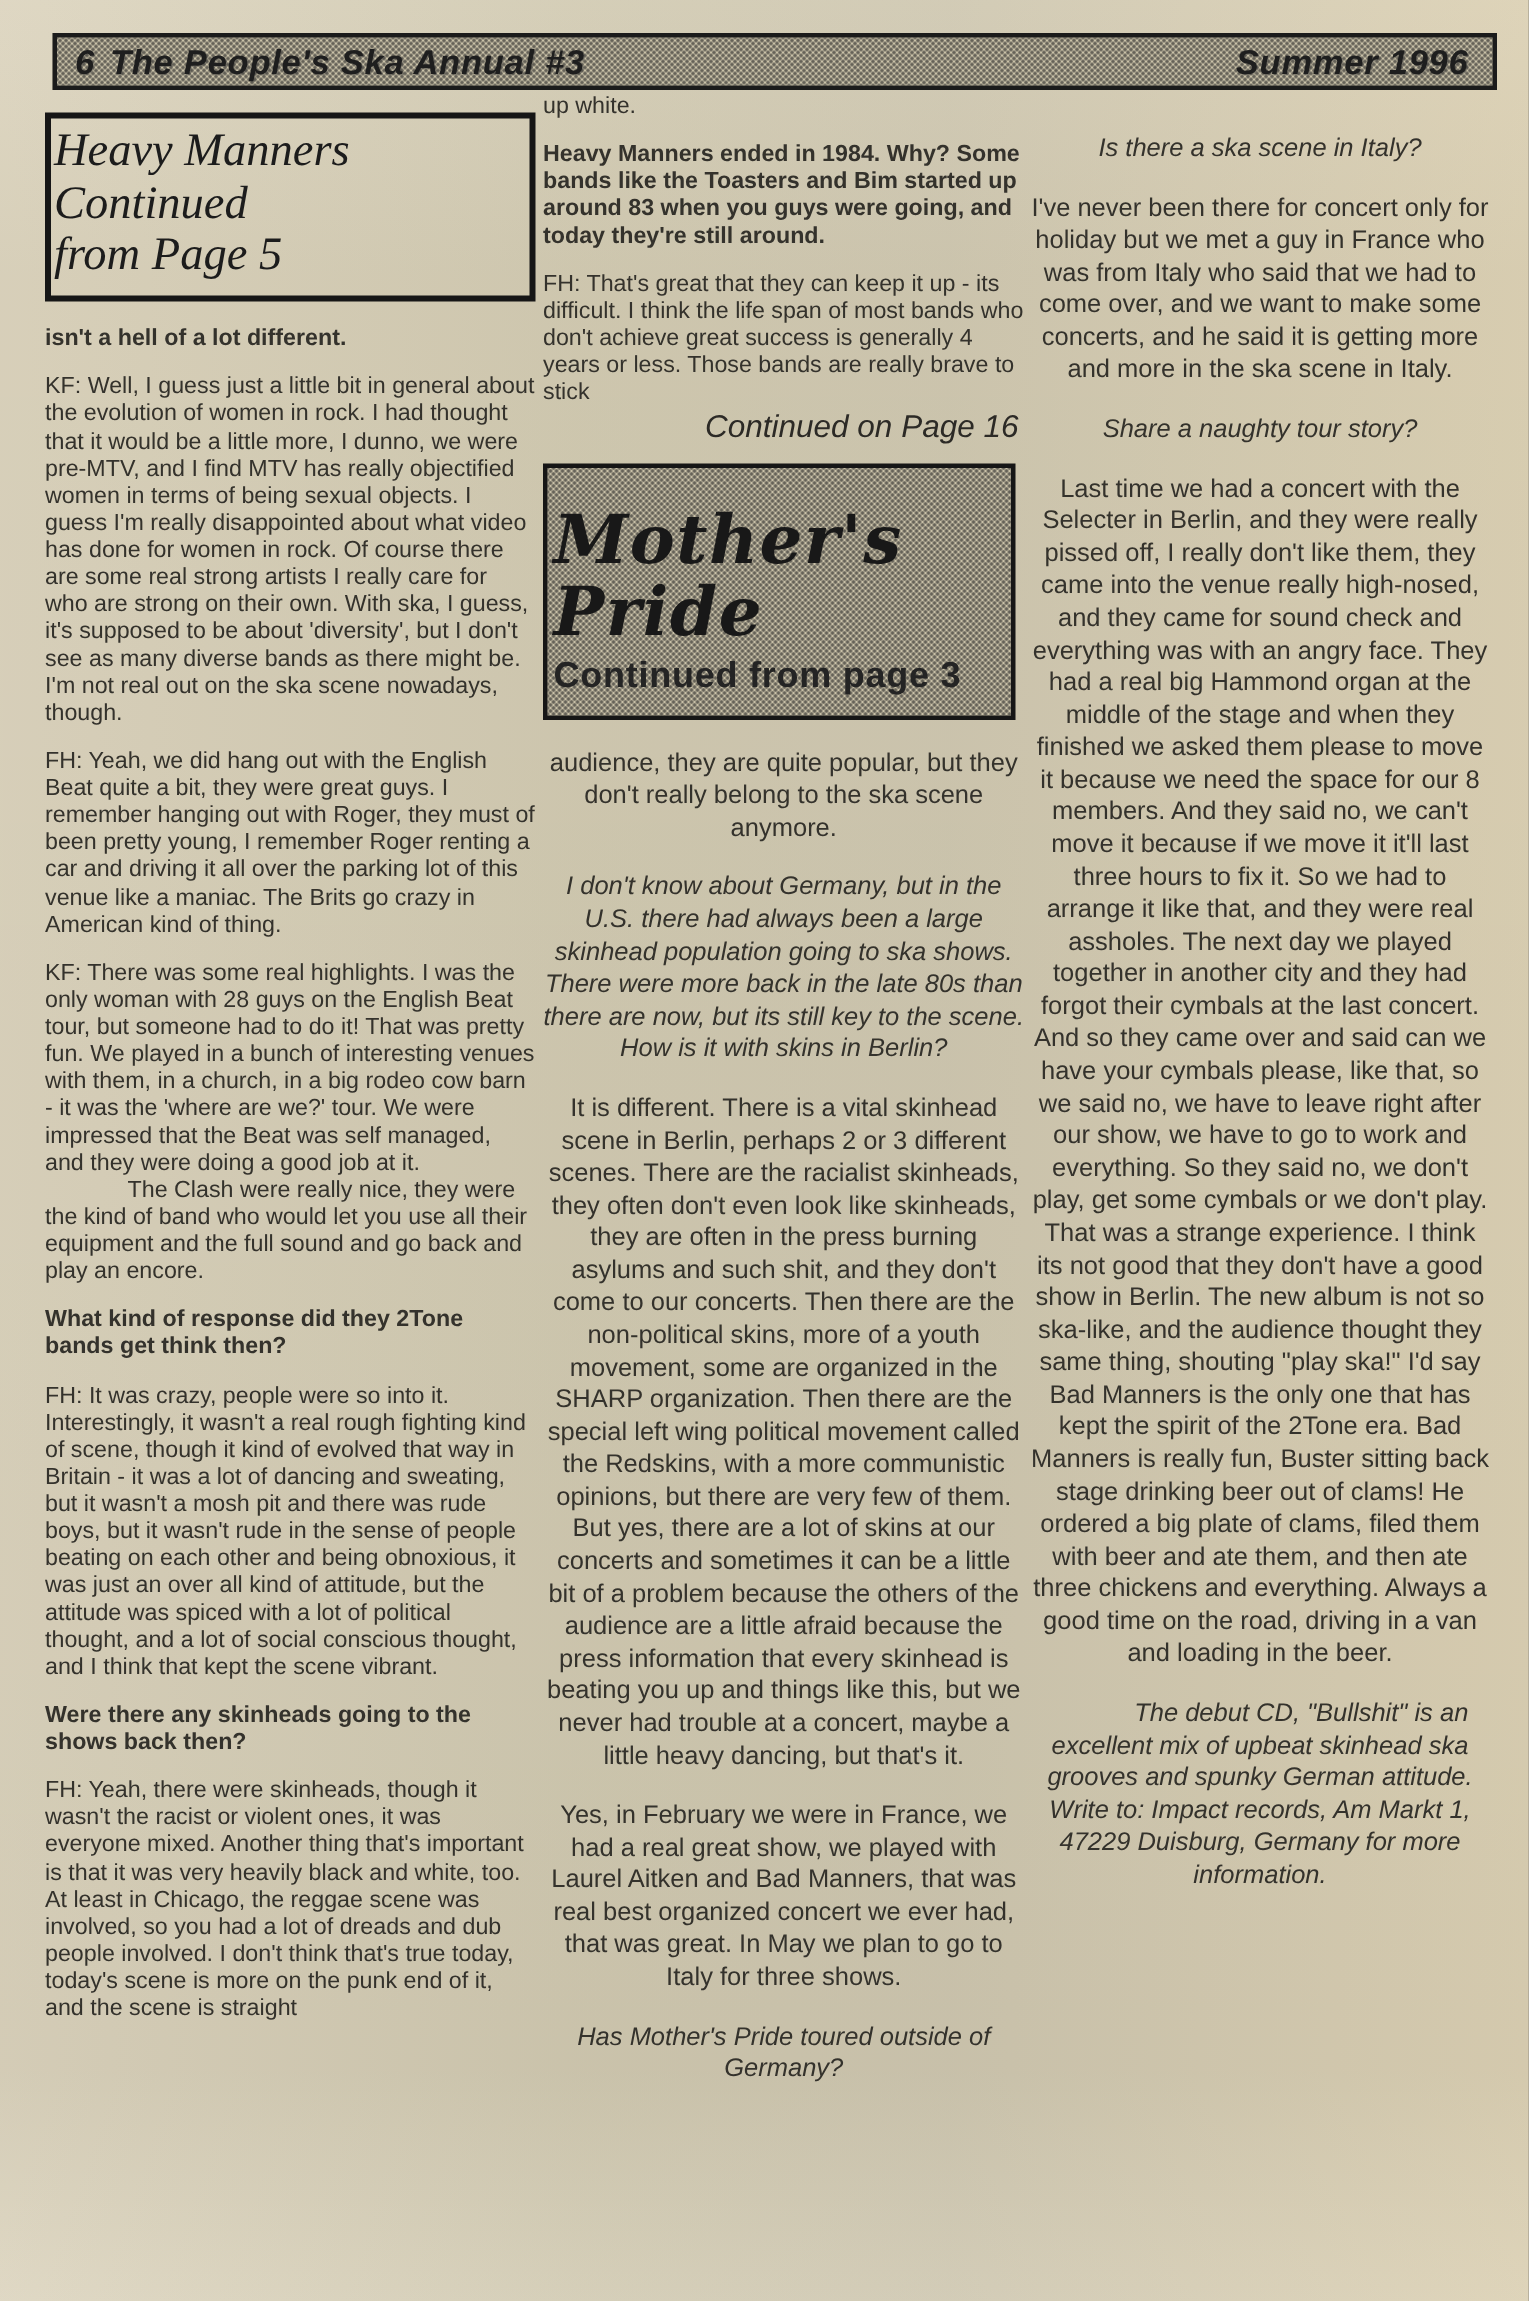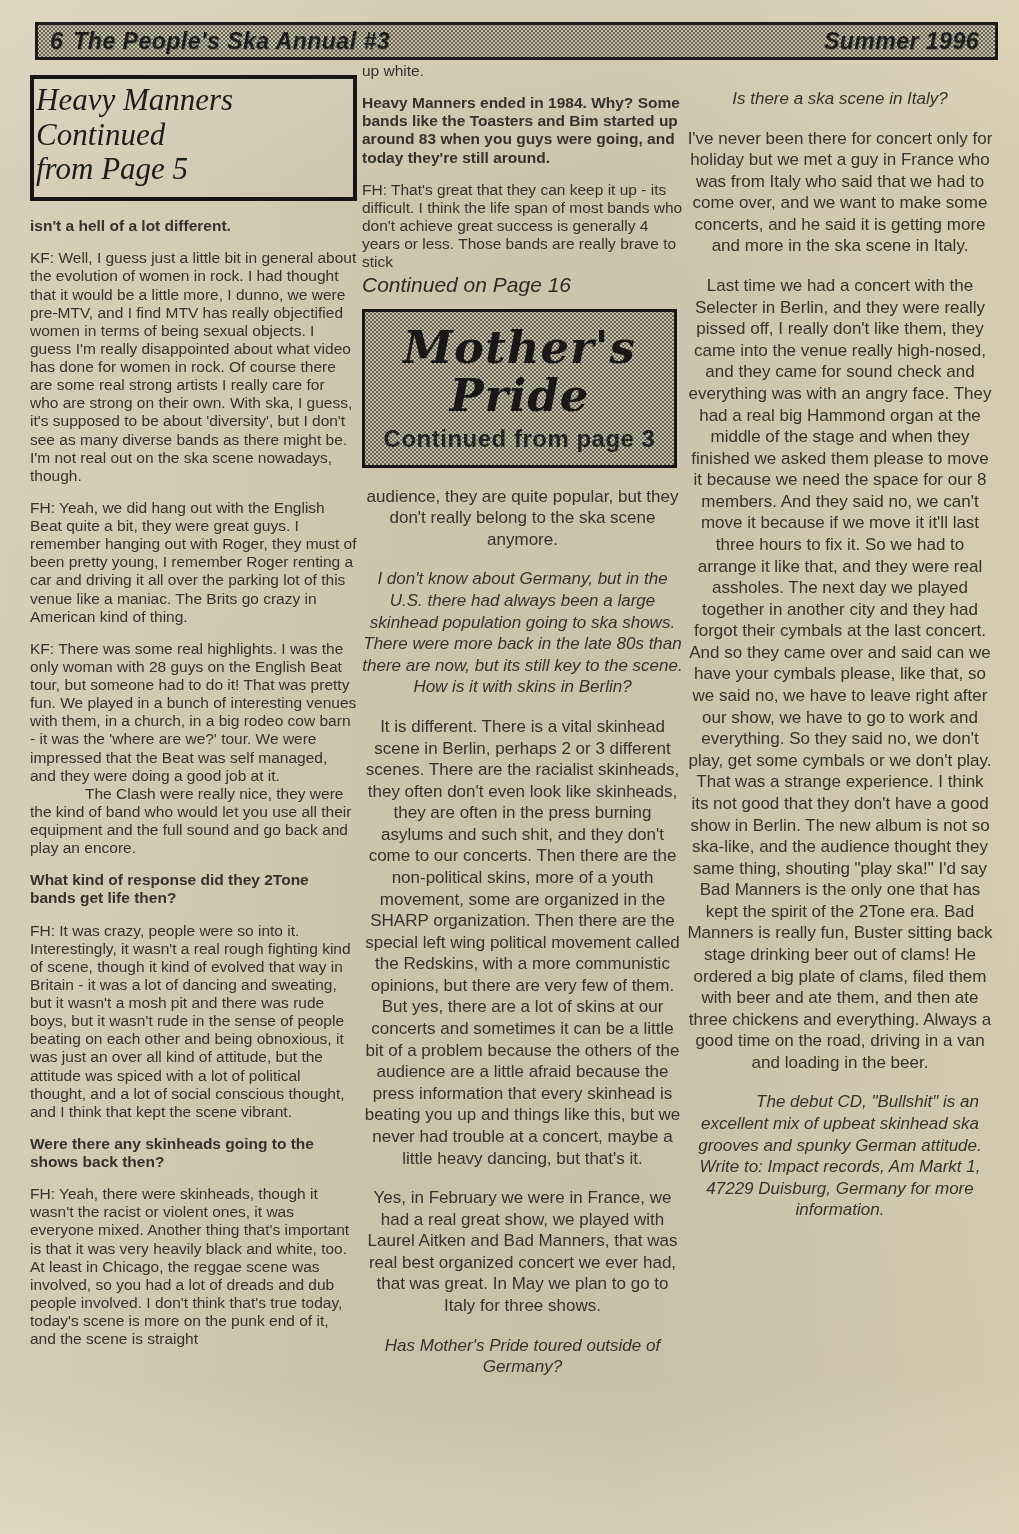--- a/index.html
+++ b/index.html
@@ -46,33 +46,33 @@
 
   .hm-box {
     border:4px solid #161616; box-sizing:border-box; width:327px;
     margin:5px 0 16px; padding:4px 2px 10px;
     text-align:left;
     font-family:"Liberation Serif", serif; font-style:italic;
     font-size:31px; line-height:1.12; color:#1c1c1c;
   }
   .mp-box {
     border:3px solid #161616; box-sizing:border-box; width:315px;
-    margin:2px 0 18px; padding:12px 4px 12px;
-    text-align:center; color:#181818;
+    margin:2px 0 18px; padding:24px 4px 12px;
+    color:#181818;
   }
   .mp-title {
     font-family:"DejaVu Serif", serif; font-style:italic; font-weight:bold;
     font-size:45px; line-height:1.05; letter-spacing:1px;
   }
   .mp-sub {
     font-family:"Liberation Sans", sans-serif; font-weight:bold;
     font-size:24px; margin-top:6px; letter-spacing:0.5px; color:#242424;
   }
   .continued {
-    font-style:italic; font-size:21px; 
+    font-style:italic; font-size:21px; text-align:right;
     margin:-12px 4px 12px 0; color:#2c2a26;
   }
 </style>
 </head>
 <body>
 
 <div class="page">
 
   <div class="header-bar halftone">
     <div class="header-left">
@@ -85,21 +85,21 @@
   <div class="col col1">
     <div class="hm-box">
       <div>Heavy Manners Continued</div>
       <div>from Page 5</div>
     </div>
     <p class="b">isn't a hell of a lot different.</p>
     <p>KF: Well, I guess just a little bit in general about the evolution of women in rock. I had thought that it would be a little more, I dunno, we were pre-MTV, and I find MTV has really objectified women in terms of being sexual objects. I guess I'm really disappointed about what video has done for women in rock. Of course there are some real strong artists I really care for who are strong on their own. With ska, I guess, it's supposed to be about 'diversity', but I don't see as many diverse bands as there might be. I'm not real out on the ska scene nowadays, though.</p>
     <p>FH: Yeah, we did hang out with the English Beat quite a bit, they were great guys. I remember hanging out with Roger, they must of been pretty young, I remember Roger renting a car and driving it all over the parking  lot of this venue like a maniac. The Brits go crazy in American kind of thing.</p>
     <p class="nogap">KF: There was some real highlights. I was the only woman with 28 guys on the English Beat tour, but someone had to do it! That was pretty fun. We played in a bunch of interesting venues with them, in a church, in a big rodeo cow barn - it was the 'where are we?' tour. We were impressed that the Beat was self managed, and they were doing a good job at it.</p>
     <p class="indent">The Clash were really nice, they were the kind of band who would let you use all their equipment  and the full sound and go back and play an encore.</p>
-    <p class="b">What kind of response did they 2Tone bands get life then?</p>
+    <p class="b">What kind of response did they 2Tone bands get think then?</p>
     <p>FH: It was crazy, people were so into it. Interestingly, it wasn't a real rough fighting kind of scene, though it kind of evolved that way in Britain - it was a lot of dancing and sweating, but it wasn't a mosh pit and there was rude boys, but it wasn't rude in the sense of people beating on each other and being obnoxious, it was just an over all kind of attitude, but the attitude was spiced with a lot of political thought, and a lot of social conscious thought, and I think that kept the scene vibrant.</p>
     <p class="b">Were there any skinheads going to the shows back then?</p>
     <p>FH: Yeah, there were skinheads, though it wasn't the racist or violent ones, it was everyone mixed. Another thing that's important is that it was very heavily black and white, too. At least in Chicago, the reggae scene was involved, so you had a lot of dreads and dub people involved. I don't think that's true today, today's scene is more on the punk end of it, and the scene is straight</p>
   </div>
 
   <div class="col col2">
     <p>up white.</p>
     <p class="b">Heavy Manners ended in 1984. Why? Some bands like the Toasters and Bim started up around 83 when you guys were going, and today they're still around.</p>
     <p>FH: That's great that they can keep it up - its difficult. I think the life span of most bands who don't achieve great success is generally 4 years or less. Those bands are really brave to stick</p>
     <div class="continued">Continued on Page 16</div>
@@ -112,17 +112,18 @@
     <p class="lg">audience, they are quite popular, but they don't really belong to the ska scene anymore.</p>
     <p class="lg i">I don't know about Germany, but in the U.S. there had always been a large skinhead population going to ska shows. There were more back in the late 80s than there are now, but its still key to the scene. How is it with skins in Berlin?</p>
     <p class="lg">It is different. There is a vital skinhead scene in Berlin, perhaps 2 or 3 different scenes. There are the racialist skinheads, they often don't even look like skinheads, they are often in the press burning asylums and such shit, and they don't come to our concerts. Then there are the non-political skins, more of a youth movement, some are organized in the SHARP organization. Then there are the special left wing political movement called the Redskins, with a more communistic opinions, but there are very few of them.  But yes, there are a lot of skins at our concerts and sometimes it can be a little bit of a problem because the others of the audience are a little afraid because the press information that every skinhead is beating you up and things like this, but we never had trouble at a concert, maybe a little heavy dancing, but that's it.</p>
     <p class="lg">Yes, in February we were in France, we had a real great show, we played with Laurel Aitken and Bad Manners, that was real best organized concert we ever had, that was great. In May we plan to go to Italy  for three shows.</p>
     <p class="lg i">Has Mother's Pride toured outside of Germany?</p>
   </div>
 
   <div class="col col3">
     <p class="i">Is there a ska scene in Italy?</p>
     <p>I've never been there for concert only for holiday but we met a guy in France who was from Italy who said that we had to come over, and we want to make some concerts, and he said it is getting more and more in the ska scene in Italy.</p>
+    <p class="i">Share a naughty tour story?</p>
     <p>Last time we had a concert with the Selecter in Berlin, and they were really pissed off, I really don't like them, they came into the venue really high-nosed, and they came for sound check and everything was with an angry face. They had a real big Hammond organ at the middle of the stage and when they finished we asked them please to move it because we need the space for our 8 members. And they said no, we can't move it because if we move it it'll last three hours to fix it. So we had to arrange it like that, and they were real assholes. The next day we played together in another city and they had forgot their cymbals at the last concert. And so they came over and said can we have your cymbals please, like that, so we said no, we have to leave right after our show, we have to go to work and everything. So they said no, we don't play,  get some cymbals or we don't play. That was a strange experience. I think its not good that they don't have a good show in Berlin. The new album is not so ska-like, and the audience thought they same thing, shouting "play ska!" I'd say Bad Manners is the only one that has kept the spirit of the 2Tone era. Bad Manners is really fun, Buster sitting back stage drinking beer out of clams! He ordered a big plate of clams, filed them with beer and ate them, and then ate three chickens and everything. Always a good time on the road, driving in a van and loading in the beer.</p>
     <p class="i indent">The debut CD, "Bullshit" is an excellent mix of upbeat skinhead ska grooves and spunky German attitude. Write to: Impact records, Am Markt 1, 47229 Duisburg, Germany for more information.</p>
   </div>
 
 </div>
 
 </body></html>

